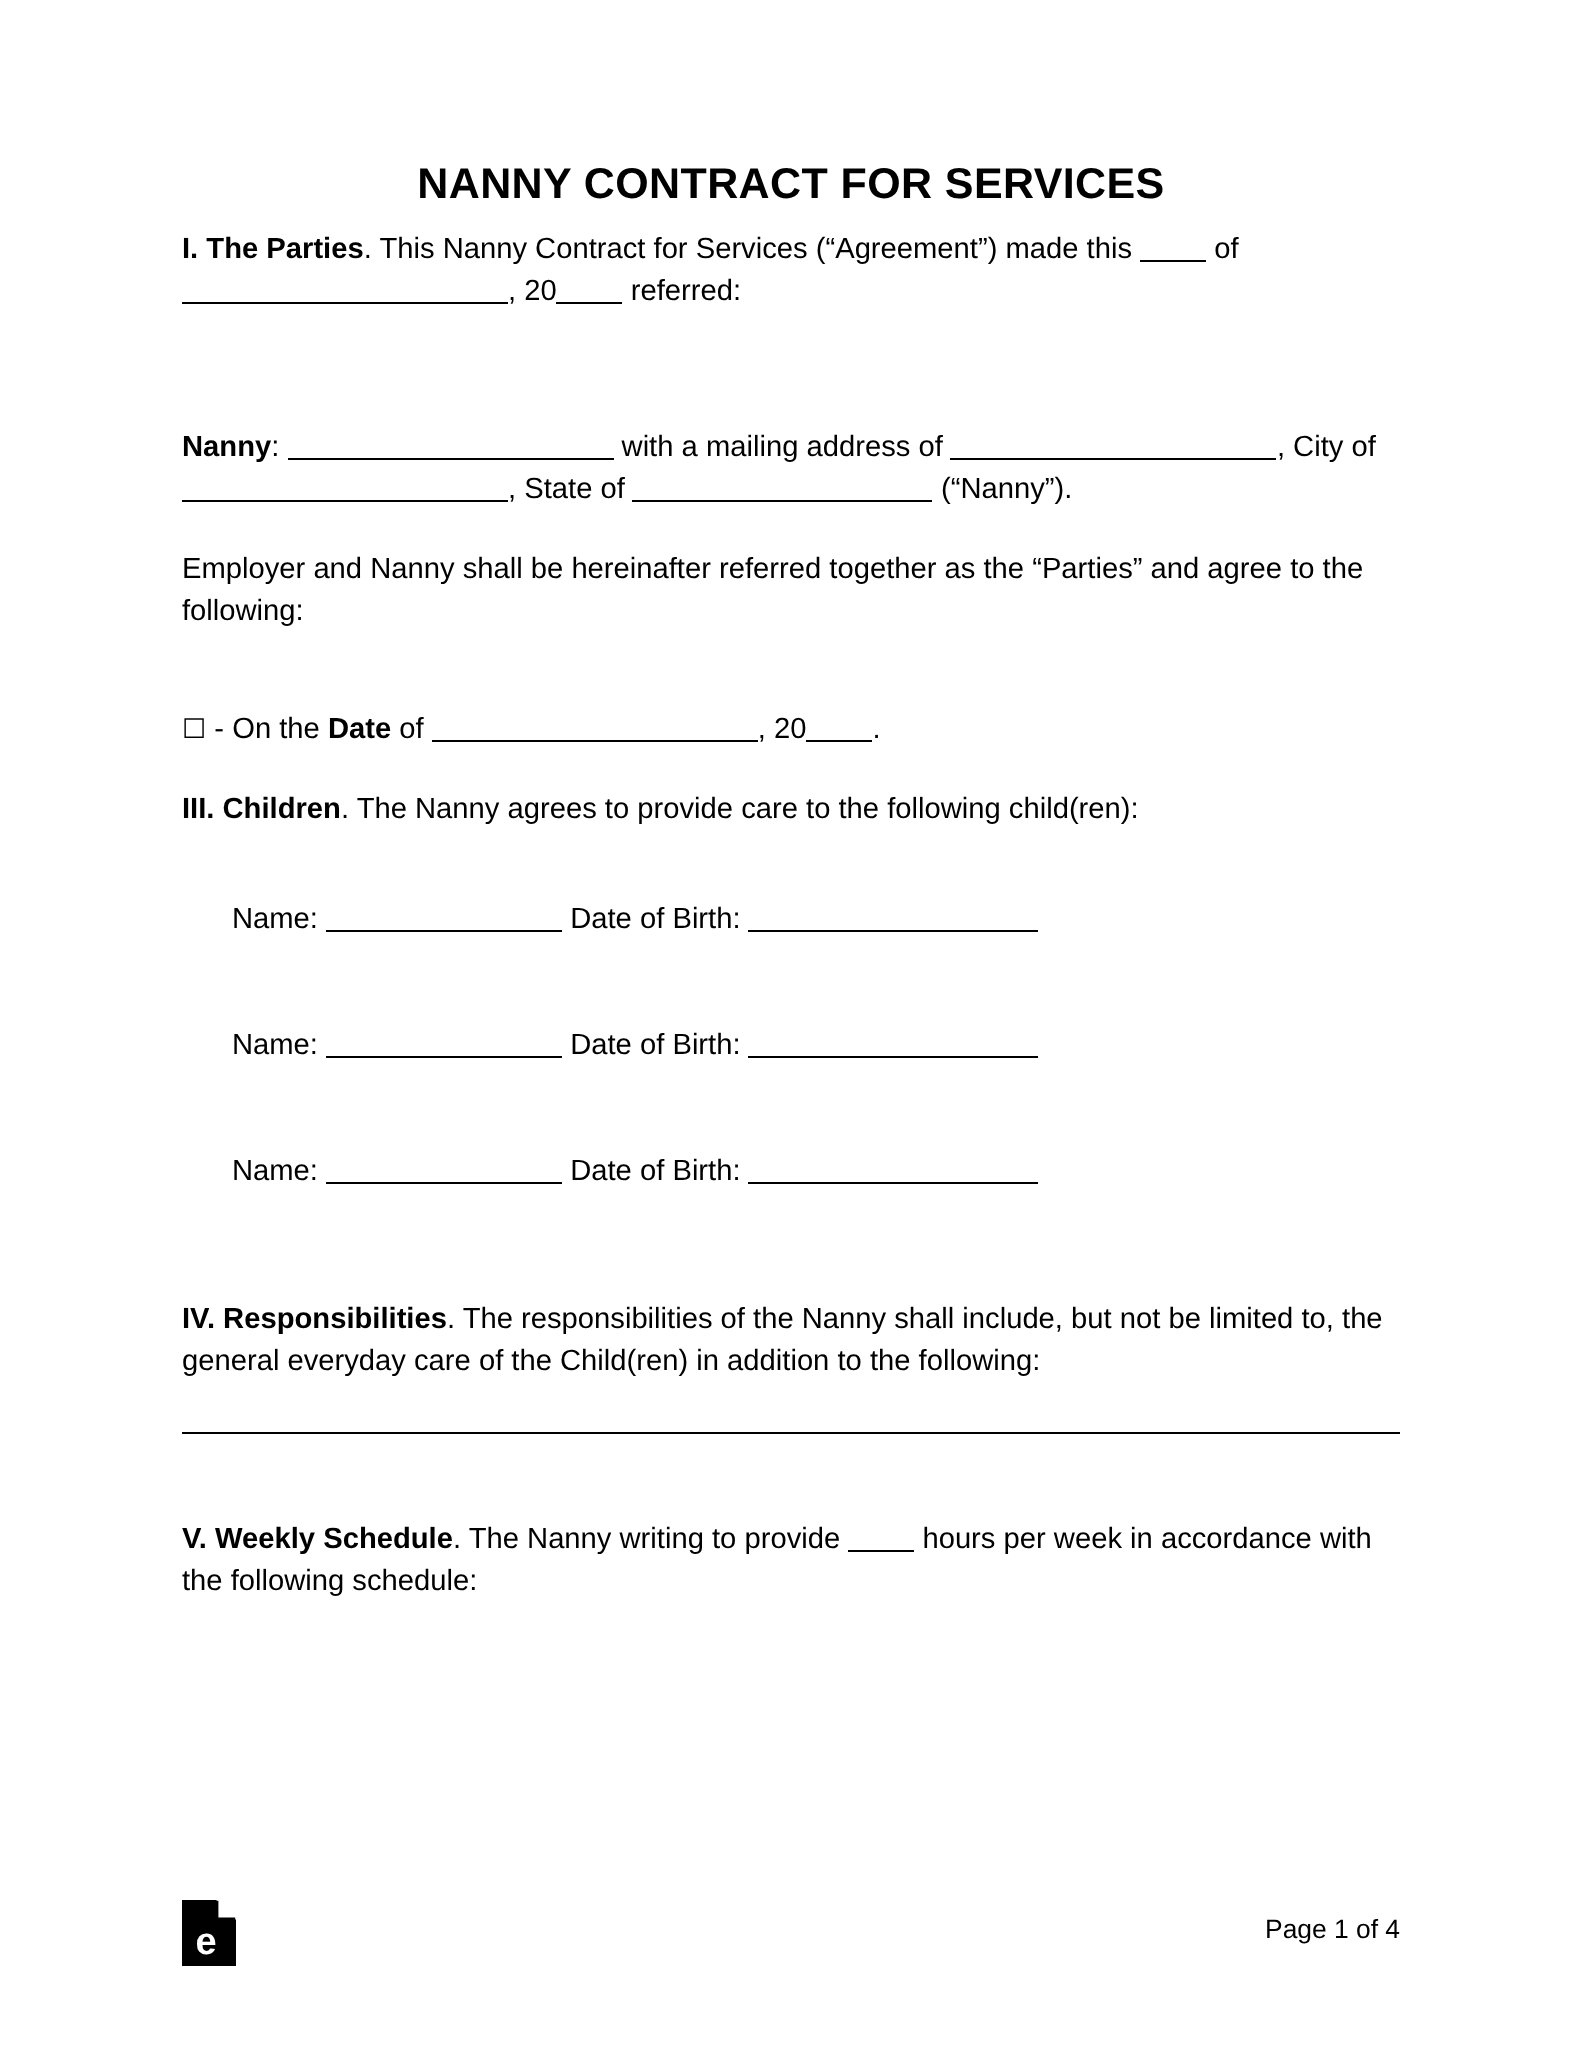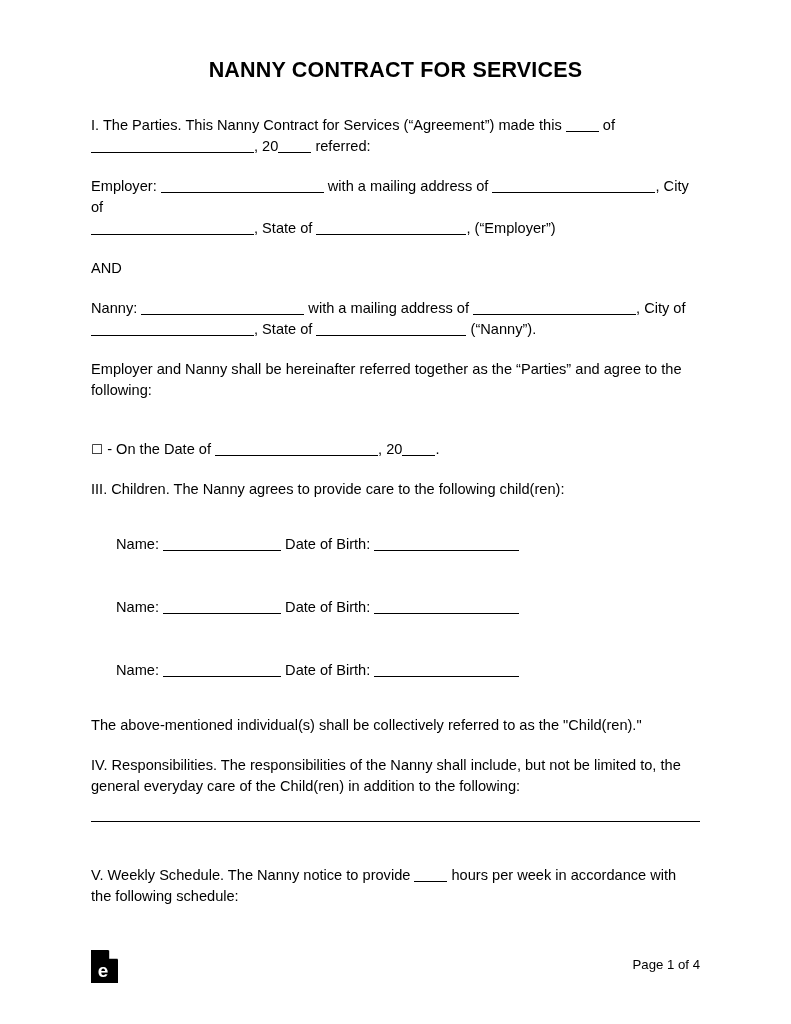--- a/index.html
+++ b/index.html
@@ -21,39 +21,39 @@
     height: 1024px;
     box-sizing: border-box;
     padding: 0;
   }
   .doc-title {
     text-align: center;
     font-size: 21.5px;
     font-weight: bold;
     letter-spacing: 0.2px;
     margin: 0;
-    padding-top: 58px;
+    padding-top: 80px;
   }
   .body-area {
     position: absolute;
     left: 91px;
     top: 115px;
     width: 609px;
   }
   p.para {
     font-size: 14.6px;
     line-height: 21px;
     margin: 0 0 0 0;
     padding: 0;
     text-align: left;
   }
   .gap-sm { height: 13px; }
   .gap-md { height: 19px; }
   .gap-lg { height: 24px; }
-  b, .bold { font-weight: normal; margin-top: 15px; }
+  b, .bold { font-weight: bold; margin-top: 15px; }
   .indent-1 {
     margin-left: 47px;
   }
   .rule {
     border: none;
     border-top: 1.3px solid #000;
     margin: 0;
     width: 609px;
     height: 0;
   }
@@ -122,25 +122,23 @@
 <div class="page">
 
   <h1 class="doc-title">NANNY CONTRACT FOR SERVICES</h1>
 
   <div class="body-area">
 
     <p class="para"><b>I. The Parties</b><span>. This Nanny Contract for Services (“Agreement”) made this </span><span class="bl bl-xs"></span><span> of </span><br><span class="bl bl-xl"></span><span>, 20</span><span class="bl bl-xs"></span><span> referred:</span></p>
 
     <div class="gap-md"></div>
 
-    <p class="para"><b>Employer</b><span>: </span><span class="bl bl-xl"></span><span> with a mailing address of </span><span class="bl bl-xl"></span><span>, City of </span><br><span class="bl bl-xl"></span><span>, State of </span><span class="bl bl-l"></span><span>, (“Employer”)</span></p>
-
-    <div class="gap-md"></div>
-
-    <p class="para">AND</p>
+
+    <div class="gap-md"></div>
+
 
     <div class="gap-md"></div>
 
     <p class="para"><b>Nanny</b><span>: </span><span class="bl bl-xl"></span><span> with a mailing address of </span><span class="bl bl-xl"></span><span>, City of </span><br><span class="bl bl-xl"></span><span>, State of </span><span class="bl bl-l"></span><span> (“Nanny”).</span></p>
 
     <div class="gap-md"></div>
 
     <p class="para">Employer and Nanny shall be hereinafter referred together as the “Parties” and agree to the following:</p>
 
     <div class="gap-md"></div>
@@ -162,36 +160,35 @@
     <div class="gap-sm"></div>
 
     <p class="child-row"><span>Name: </span><span class="u-short"></span><span> Date of Birth: </span><span class="u-dob"></span></p>
 
     <div class="gap-sm"></div>
 
     <p class="child-row"><span>Name: </span><span class="u-short"></span><span> Date of Birth: </span><span class="u-dob"></span></p>
 
     <div class="gap-md"></div>
 
-    <p class="para">The above-mentioned individual(s) shall be collectively referred to as the "Child(ren)."</p>
 
     <div class="gap-md"></div>
 
     <p class="para"><b>IV. Responsibilities</b><span>. The responsibilities of the Nanny shall include, but not be limited to, the general everyday care of the Child(ren) in addition to the following:</span></p>
 
     <div class="gap-lg"></div>
 
     <hr class="rule">
 
     <div class="gap-lg"></div>
 
 
     <div class="gap-md"></div>
 
-    <p class="para"><b>V. Weekly Schedule</b><span>. The Nanny notice to provide </span><span class="bl bl-xs"></span><span> hours per week in accordance with the following schedule:</span></p>
+    <p class="para"><b>V. Weekly Schedule</b><span>. The Nanny writing to provide </span><span class="bl bl-xs"></span><span> hours per week in accordance with the following schedule:</span></p>
 
     <div class="gap-lg"></div>
 
   </div>
 
   <div class="footer">
     <span class="logo">
       <svg width="27" height="33" viewBox="0 0 27 33" xmlns="http://www.w3.org/2000/svg">
         <path d="M0 0 H17 L27 10 V33 H0 Z" fill="#000000"></path>
         <path d="M18 0 L27 9 H18 Z" fill="#ffffff"></path>

